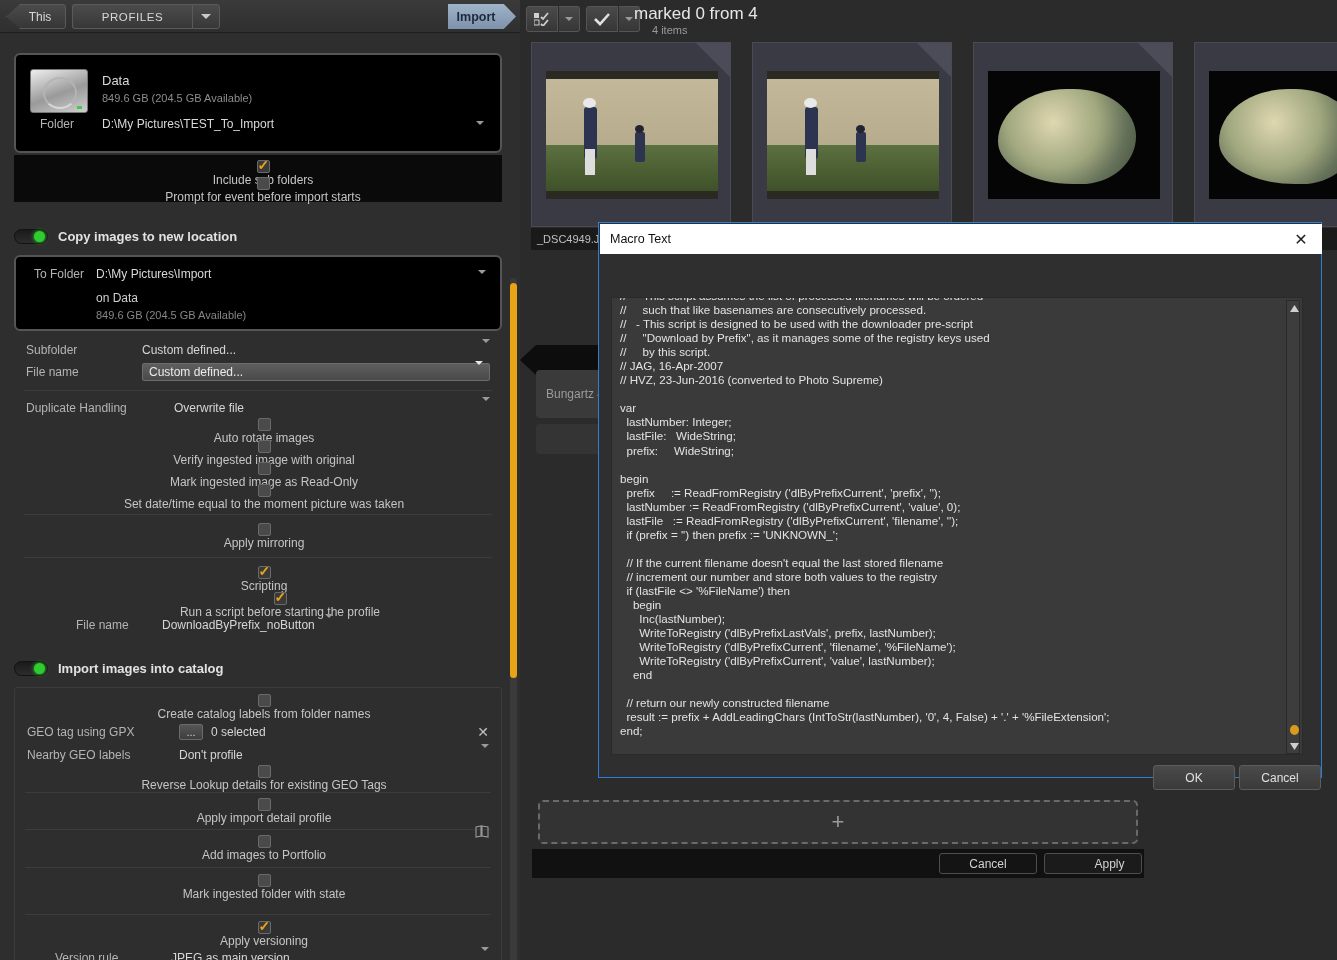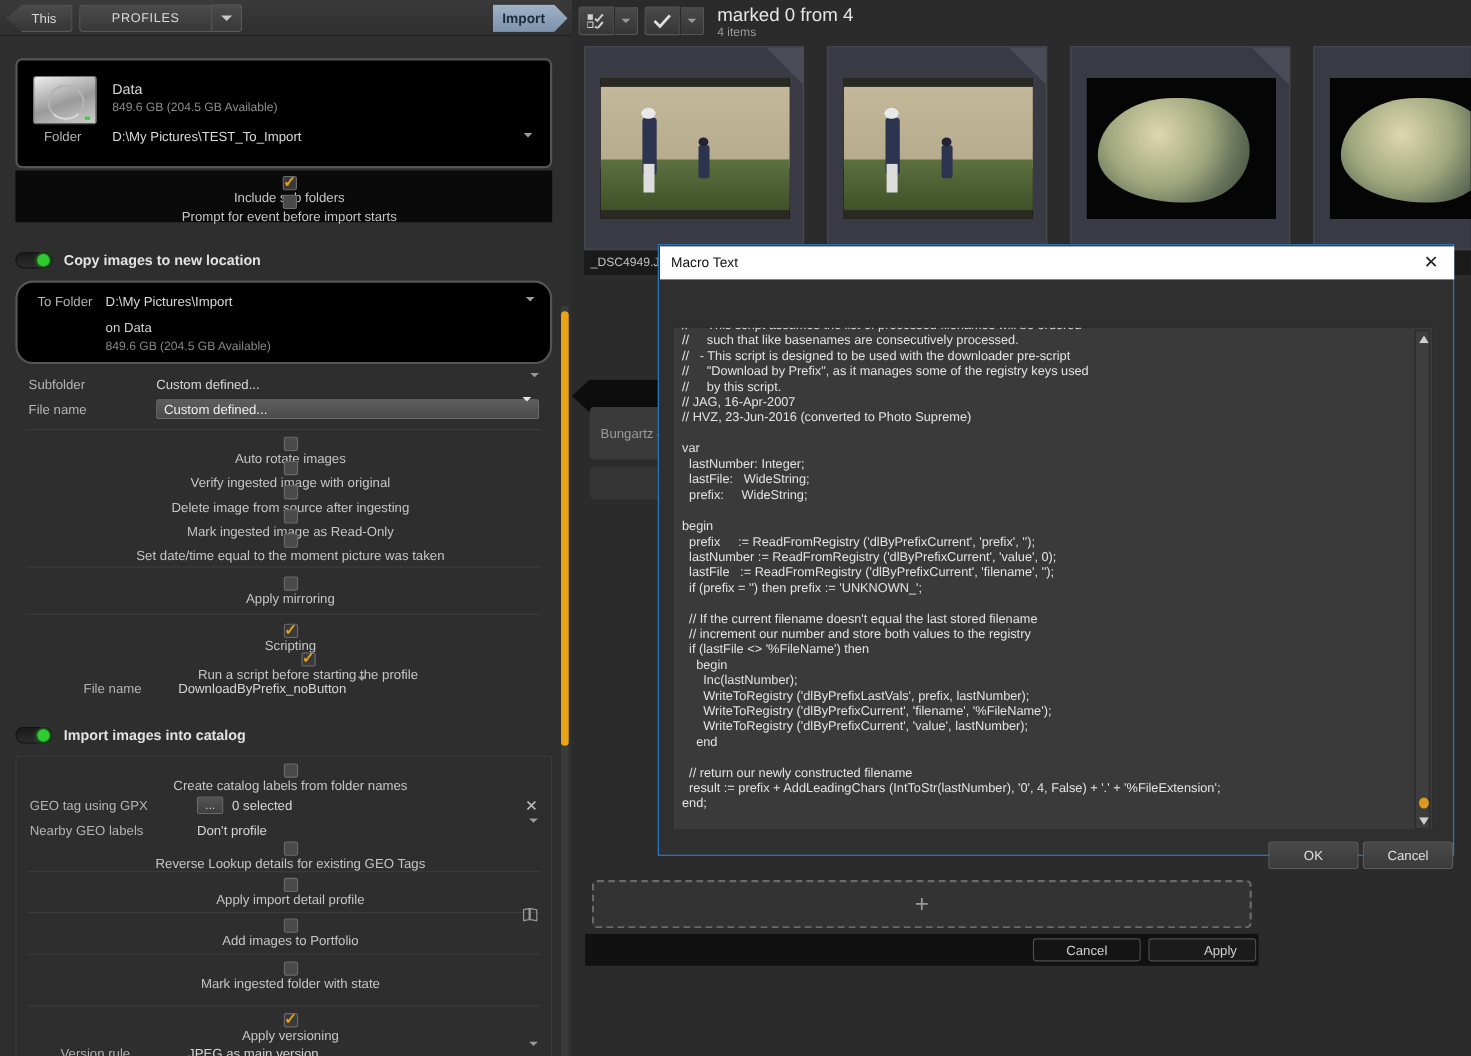--- a/index.html
+++ b/index.html
@@ -111,21 +111,21 @@
   .toggle .knob {
     position: absolute; right: 2px; top: 1px; width: 11px; height: 11px;
     border-radius: 50%; background: #2ecc2e; box-shadow: 0 0 4px #2ecc2e;
   }
   .section-head { display: flex; align-items: center; gap: 10px; height: 26px; }
   .section-head .t { font-size: 13px; font-weight: bold; color: #e2e2e2; }
 
   .group-box { border: 1px solid #3c3c3c; border-radius: 3px; background: #2e2e2e; }
 
   .dest-box {
-    background: #000; border: 2px solid #555; border-radius: 16px;
+    background: #000; border: 2px solid #555; border-radius: 6px;
     height: 76px; position: relative;
   }
   .sep { height: 1px; background: #3c3c3c; margin: 4px 0; }
   .kv { display: flex; align-items: center; height: 21px; font-size: 12px; }
   .kv .k { color: #b4b4b4; }
   .kv .v { color: #d6d6d6; }
   .combo-hl {
     background: linear-gradient(#5e5e5e,#4a4a4a); border: 1px solid #6c6c6c;
     border-radius: 2px; height: 18px; display: flex; align-items: center;
     padding: 0 6px; color: #ececec; font-size: 12px; position: relative;
@@ -141,21 +141,21 @@
   }
 
   
   #right { position: absolute; left: 520px; top: 0; width: 817px; height: 960px; background: #2b2b2b; }
   #right-toolbar { position: absolute; left: 0; top: 0; width: 817px; height: 44px; background: #2b2b2b; }
   .tbtn {
     position: absolute; top: 6px; height: 26px;
     background: linear-gradient(#4a4a4a,#363636);
     border: 1px solid #555; display: flex; align-items: center; justify-content: center;
   }
-  .marked-title { position: absolute; left: 132px; top: 4px; font-size: 17px; color: #e6e6e6; }
+  .marked-title { position: absolute; left: 114px; top: 4px; font-size: 17px; color: #e6e6e6; }
   .marked-sub { position: absolute; left: 132px; top: 24px; font-size: 11px; color: #9a9a9a; }
 
   .thumb-cell {
     position: absolute; top: 42px; width: 200px; height: 185px;
     background: #3a3a44; border: 1px solid #4a4a55;
   }
   .thumb-cell .fold {
     position: absolute; right: 0; top: 0; width: 34px; height: 34px;
     background: #4c4c58; clip-path: polygon(100% 0, 0 0, 100% 100%);
   }
@@ -411,32 +411,33 @@
           <div class="kv" style="height:24px;">
             <span class="k" style="width:128px;padding-left:12px;">File name</span>
             <span class="combo-hl" style="flex:1;margin-right:12px;">
               <span>Custom defined...</span>
               <span style="margin-left:auto;"><span class="caret-sm" style="border-top-color:#e8e8e8;"></span></span>
             </span>
           </div>
 
           <div class="sep" style="margin:6px 10px;"></div>
 
+          <div class="kv">
+            <span class="k" style="width:160px;padding-left:12px;">Duplicate Handling</span>
+            <span class="v">Overwrite file</span>
+            <span style="margin-left:auto;margin-right:12px;"><span class="caret-sm"></span></span>
+          </div>
 
           <div class="row" style="padding-left:12px;">
             <span class="cb"></span>
             <span class="lbl">Auto rotate images</span>
           </div>
           <div class="row" style="padding-left:12px;">
             <span class="cb"></span>
             <span class="lbl">Verify ingested image with original</span>
-          </div>
-          <div class="row" style="padding-left:12px;">
-            <span class="cb"></span>
-            <span class="lbl">Delete image from source after ingesting</span>
           </div>
           <div class="row" style="padding-left:12px;">
             <span class="cb"></span>
             <span class="lbl">Mark ingested image as Read-Only</span>
           </div>
           <div class="row" style="padding-left:12px;">
             <span class="cb"></span>
             <span class="lbl">Set date/time equal to the moment picture was taken</span>
           </div>
 

